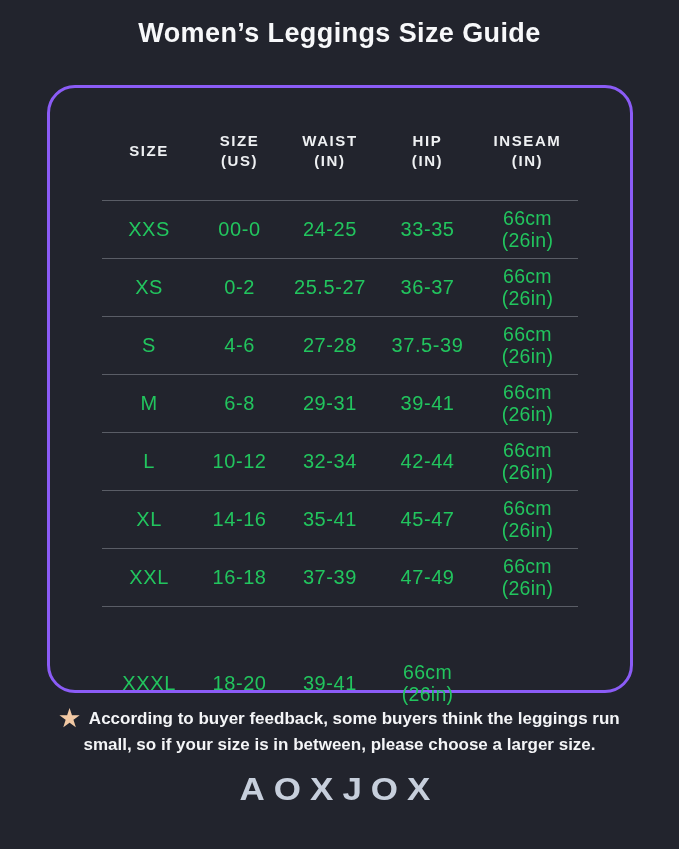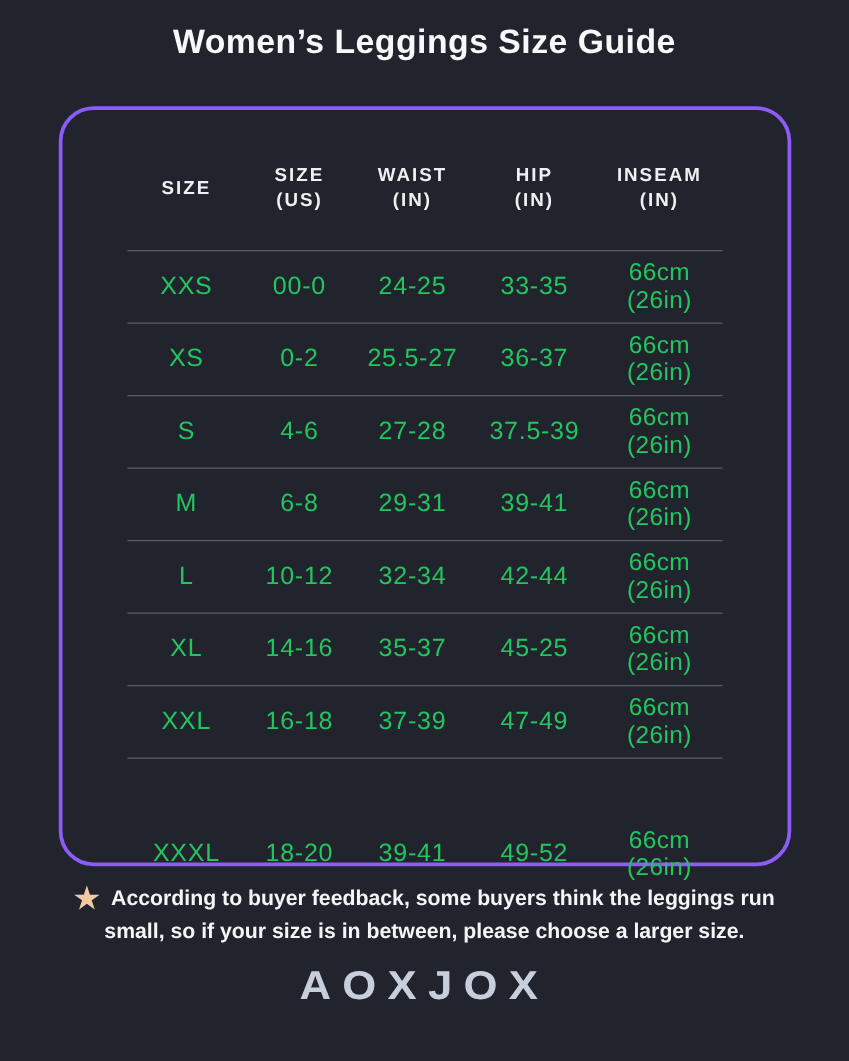--- a/index.html
+++ b/index.html
@@ -181,22 +181,22 @@
     <div class="cell">42-44</div>
     <div class="cell inseam">
       <div>66cm</div>
       <div>(26in)</div>
     </div>
   </div>
 
   <div class="trow">
     <div class="cell">XL</div>
     <div class="cell">14-16</div>
-    <div class="cell">35-37</div>
-    <div class="cell">45-25</div>
+    <div class="cell">35-41</div>
+    <div class="cell">45-47</div>
     <div class="cell inseam">
       <div>66cm</div>
       <div>(26in)</div>
     </div>
   </div>
 
   <div class="trow">
     <div class="cell">XXL</div>
     <div class="cell">16-18</div>
     <div class="cell">37-39</div>
@@ -204,21 +204,20 @@
     <div class="cell inseam">
       <div>66cm</div>
       <div>(26in)</div>
     </div>
   </div>
 
   <div class="trow">
     <div class="cell">XXXL</div>
     <div class="cell">18-20</div>
     <div class="cell">39-41</div>
-    <div class="cell">49-52</div>
     <div class="cell inseam">
       <div>66cm</div>
       <div>(26in)</div>
     </div>
   </div>
 </div>
 
 <div class="note">
   <div class="note-line1">
     <span class="star">★</span>

